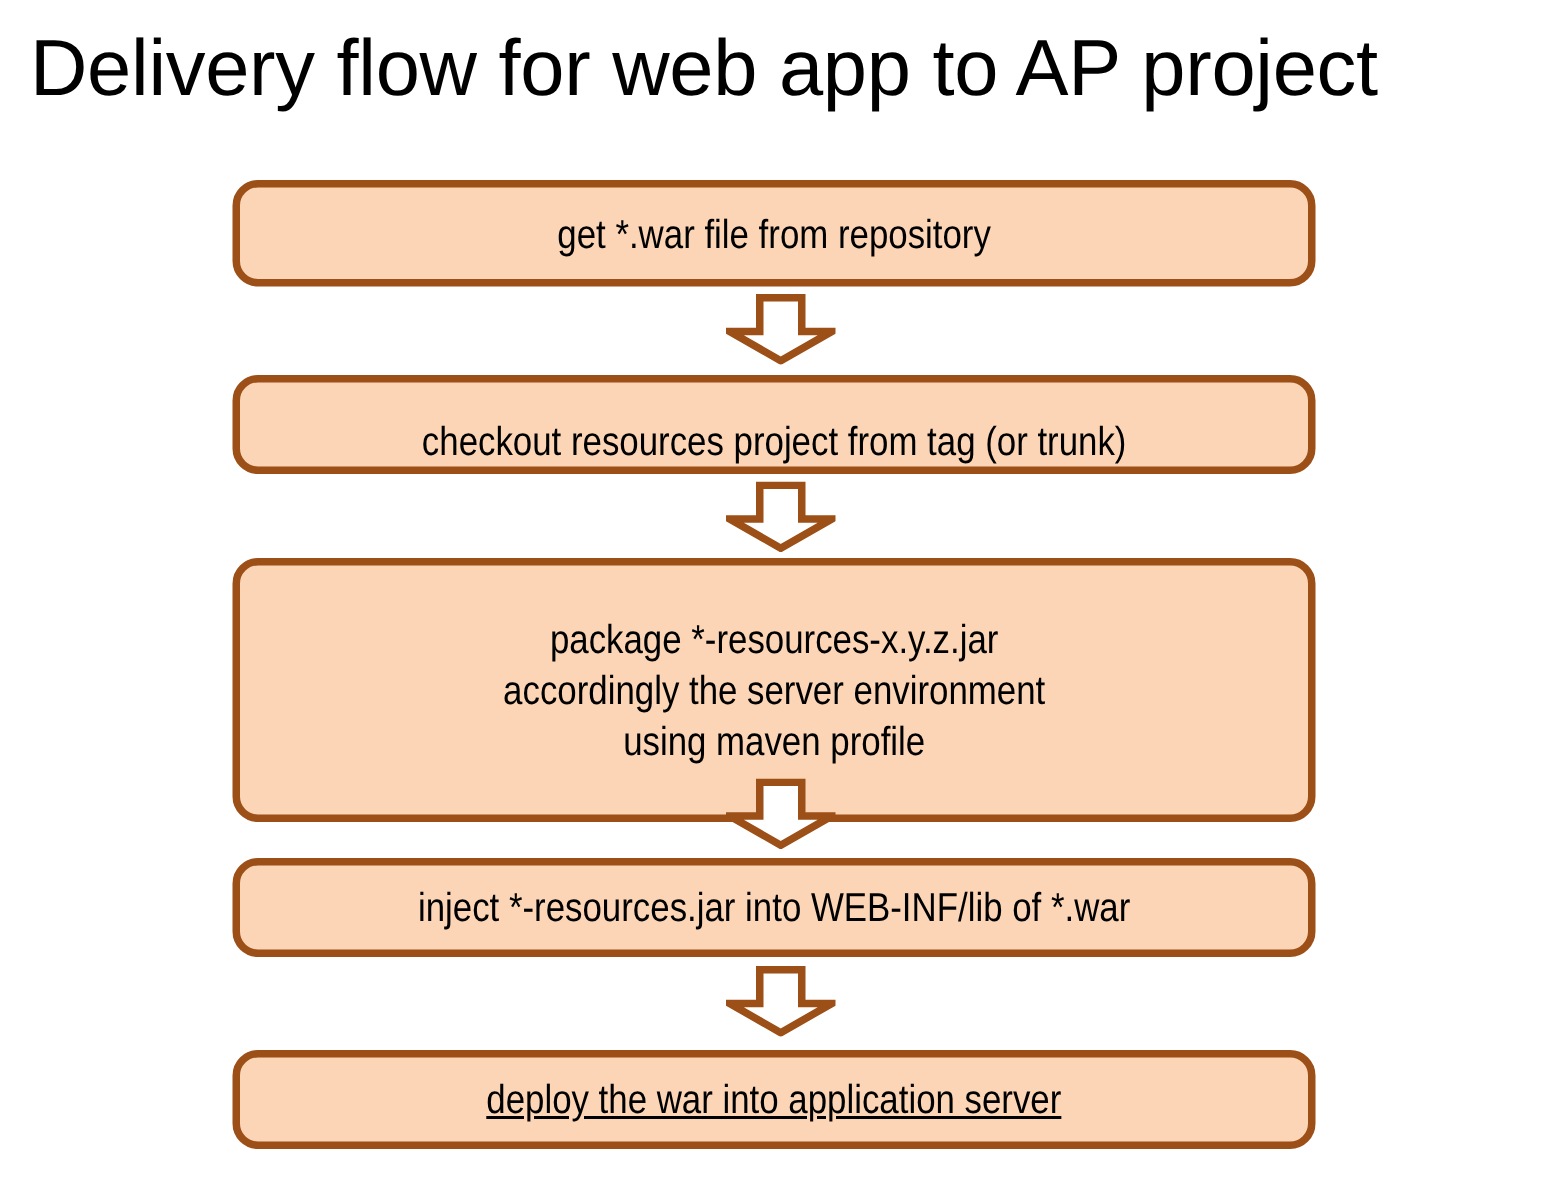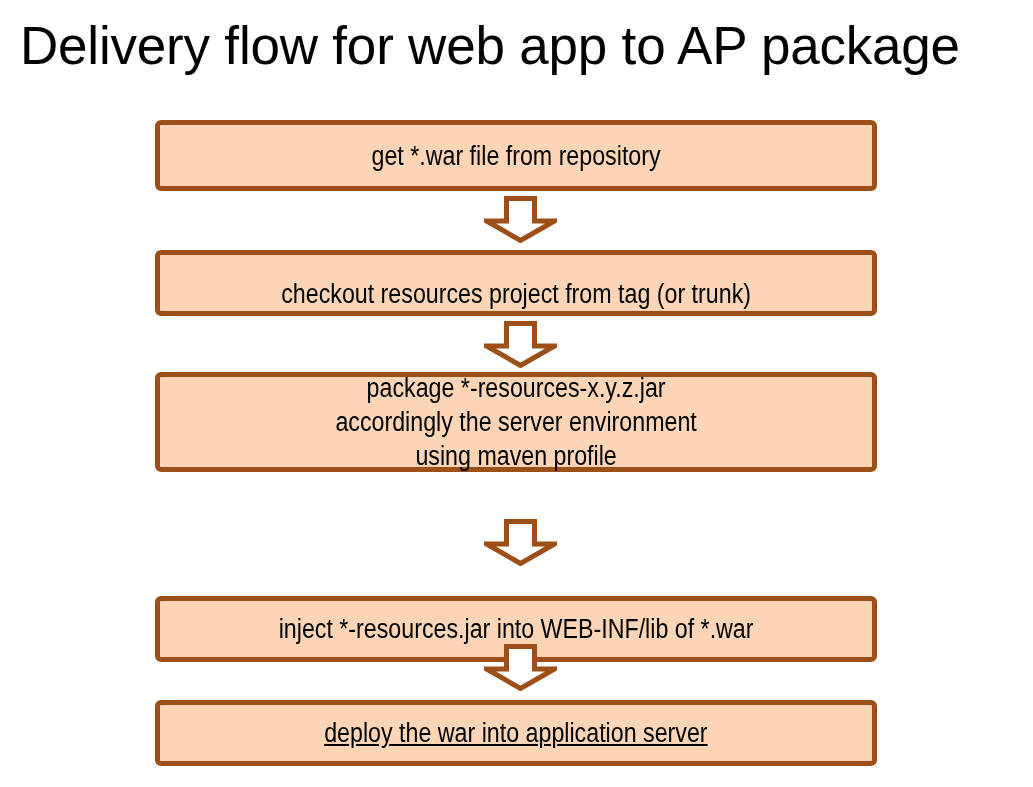--- a/index.html
+++ b/index.html
@@ -38,21 +38,21 @@
     font-family: "Liberation Sans", sans-serif;
   }
 
   .flow-box {
     position: absolute;
     left: 155px;
     width: 722px;
     box-sizing: border-box;
     background: #FBD5B5;
     border: 5px solid #9C4F17;
-    border-radius: 6px;
+    border-radius: 17px;
     display: flex;
     align-items: center;
     justify-content: center;
     text-align: center;
   }
 
   .flow-box-label {
     font-family: "Liberation Sans", sans-serif;
     font-size: 27px;
     line-height: 34px;
@@ -60,43 +60,43 @@
     font-weight: 400;
     transform: scaleX(0.86);
     transform-origin: center center;
     white-space: pre-line;
     padding: 0 10px;
   }
 
   
   #box-0 { top: 120px; height: 71px; }
   #box-1 { top: 250px; height: 66px; align-items: flex-end; }
-  #box-2 { top: 372px; height: 100px; }
-  #box-3 { top: 596px; height: 66px; }
+  #box-2 { top: 372px; height: 176px; }
+  #box-3 { top: 572px; height: 66px; }
   #box-4 { top: 700px; height: 66px; text-decoration: underline; }
 
   .flow-arrow {
     position: absolute;
     left: 484px;
     width: 73px;
     height: 47px;
   }
   #arrow-0 { top: 196px; }
   #arrow-1 { top: 321px; }
   #arrow-2 { top: 519px; }
   #arrow-3 { top: 644px; }
 
   .flow-arrow svg { display: block; width: 73px; height: 47px; }
 </style>
 </head>
 <body>
 
 <div id="slide">
 
-  <div id="slide-title">Delivery flow for web app to AP package</div>
+  <div id="slide-title">Delivery flow for web app to AP project</div>
 
   <div class="flow-box" id="box-0">
     <span class="flow-box-label">get *.war file from repository</span>
   </div>
 
   <div class="flow-arrow" id="arrow-0">
     <svg viewBox="0 0 73 47" xmlns="http://www.w3.org/2000/svg">
       <polygon points="22.5,2.5 50.5,2.5 50.5,25 70.5,25 36.5,44.5 2.5,25 22.5,25" fill="#FFFFFF" stroke="#9C4F17" stroke-width="5" stroke-linejoin="miter"></polygon>
     </svg>
   </div>

